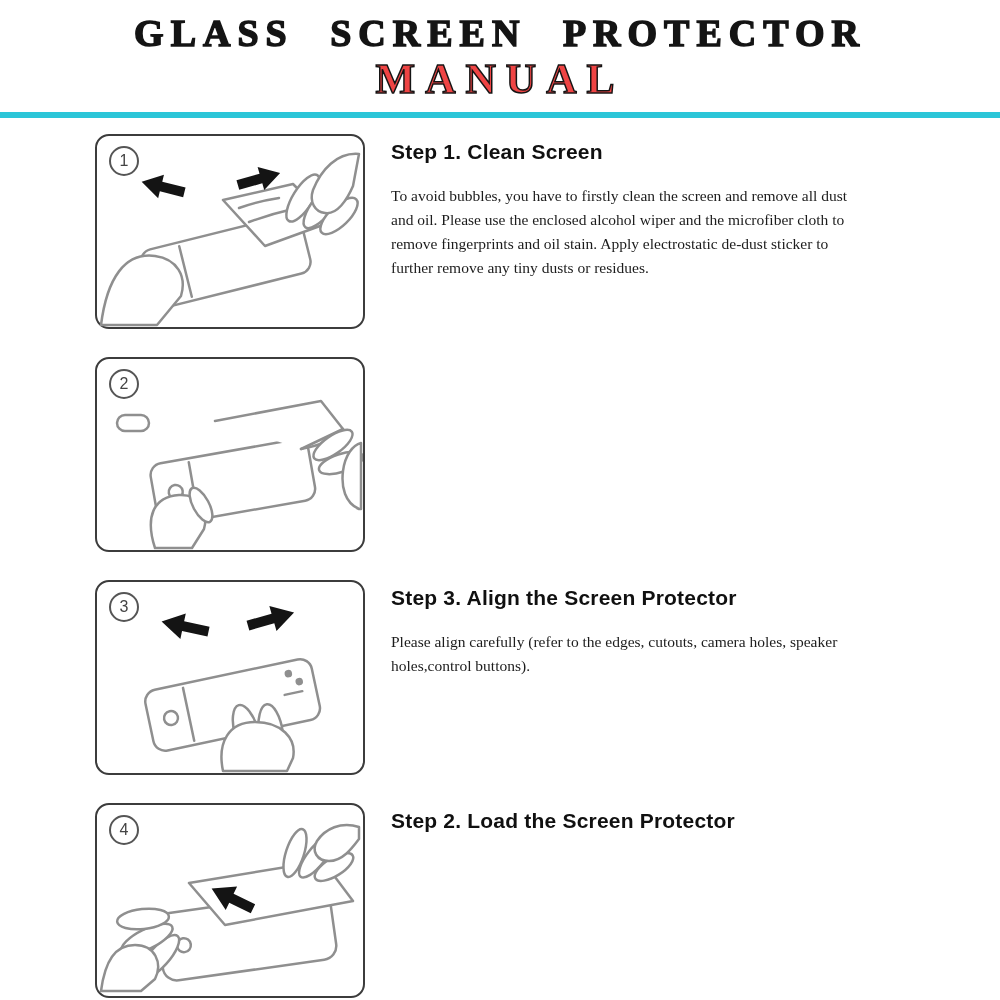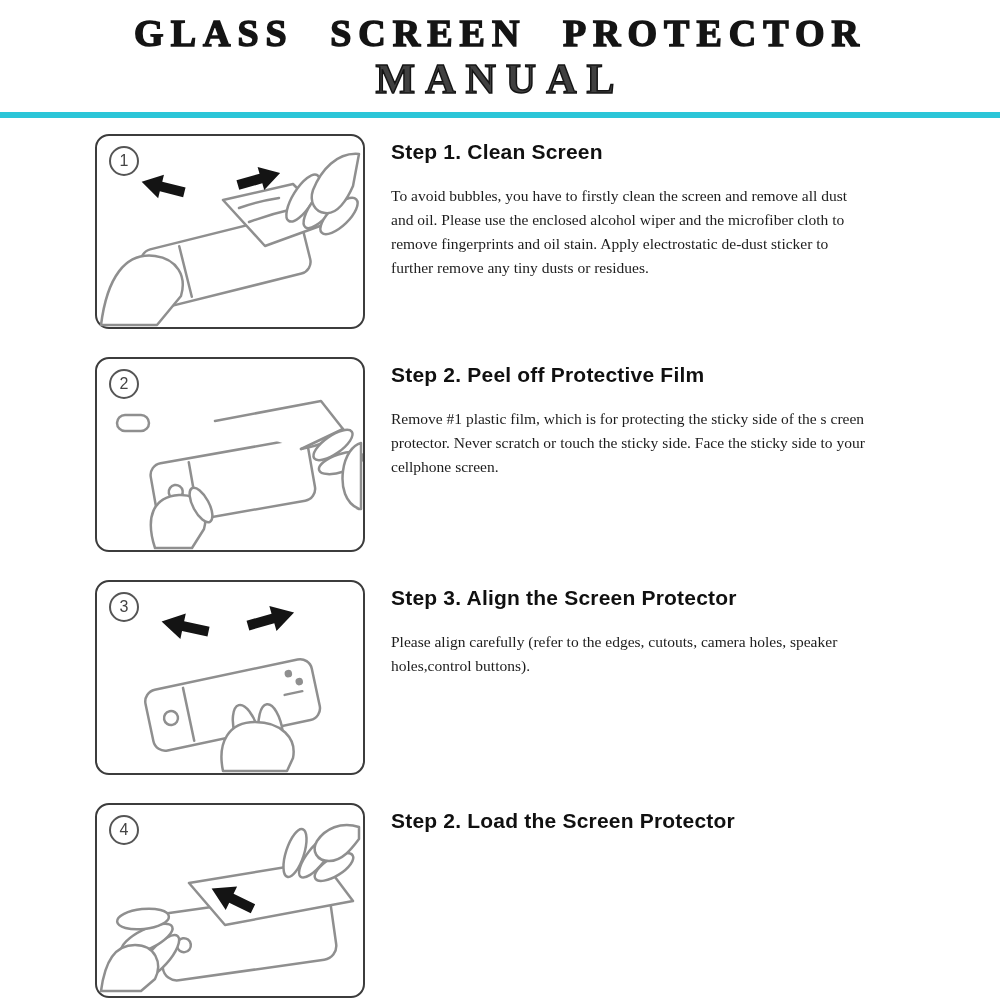--- a/index.html
+++ b/index.html
@@ -11,21 +11,21 @@
   .title-block{text-align:center;padding-top:14px;}
   .title-line1{
     font-family:"Liberation Serif",serif;
     font-weight:bold;font-size:38px;line-height:1.05;
     letter-spacing:7px;word-spacing:20px;color:#141414;
     -webkit-text-stroke:1.5px #141414;
   }
   .title-line2{
     font-family:"Liberation Serif",serif;
     font-weight:bold;font-size:42px;line-height:1.1;
-    letter-spacing:10px;color:#404040;margin-top:2px;
+    letter-spacing:10px;color:#ef4444;margin-top:2px;
     -webkit-text-stroke:1.5px #141414;
   }
   .divider{height:6px;width:1000px;margin-top:10px;}
   .steps{margin-top:16px;}
   .step-row{
     display:flex;align-items:flex-start;
     margin:0 0 28px 95px;
   }
   .illus-box{
     width:270px;height:195px;flex-shrink:0;
@@ -112,24 +112,20 @@
             <ellipse cx="244" cy="104" rx="9" ry="23" transform="rotate(72 244 104)" fill="#fff"></ellipse>
             <path d="M262,150 C 248,144 244,128 246,112 C 248,96 256,86 264,84 L 264,150 Z" fill="#fff"></path>
           </g>
           <g>
             <path d="M58,189 C 48,158 56,138 82,136 C 103,135 112,151 107,170 L 95,189 Z" fill="#fff"></path>
             <ellipse cx="104" cy="146" rx="8" ry="19" transform="rotate(-28 104 146)" fill="#fff"></ellipse>
           </g>
         </g>
       </svg>
     </div>
-    <div class="text-col">
-      <div class="step-heading">Step 2. Peel off Protective Film</div>
-      <div class="step-body">Remove #1 plastic film, which is for protecting the sticky side of the s creen protector. Never scratch or touch the sticky side. Face the sticky side to your cellphone screen.</div>
-    </div>
   </div>
 
   <div class="step-row">
     <div class="illus-box">
       <span class="num-badge">3</span>
       <svg width="266" height="191" viewBox="0 0 266 191">
         <g stroke="#8f8f8f" stroke-width="2.5" fill="none" stroke-linecap="round" stroke-linejoin="round">
           <g transform="rotate(-12 135 120)">
             <rect x="50" y="92" width="170" height="62" rx="12"></rect>
             <circle cx="72" cy="123" r="7"></circle>

